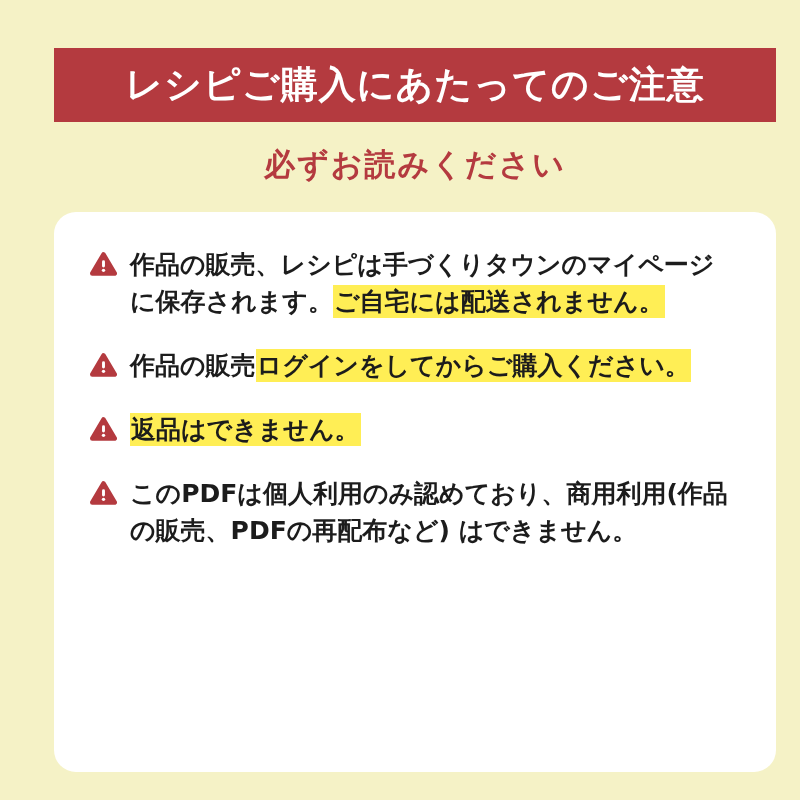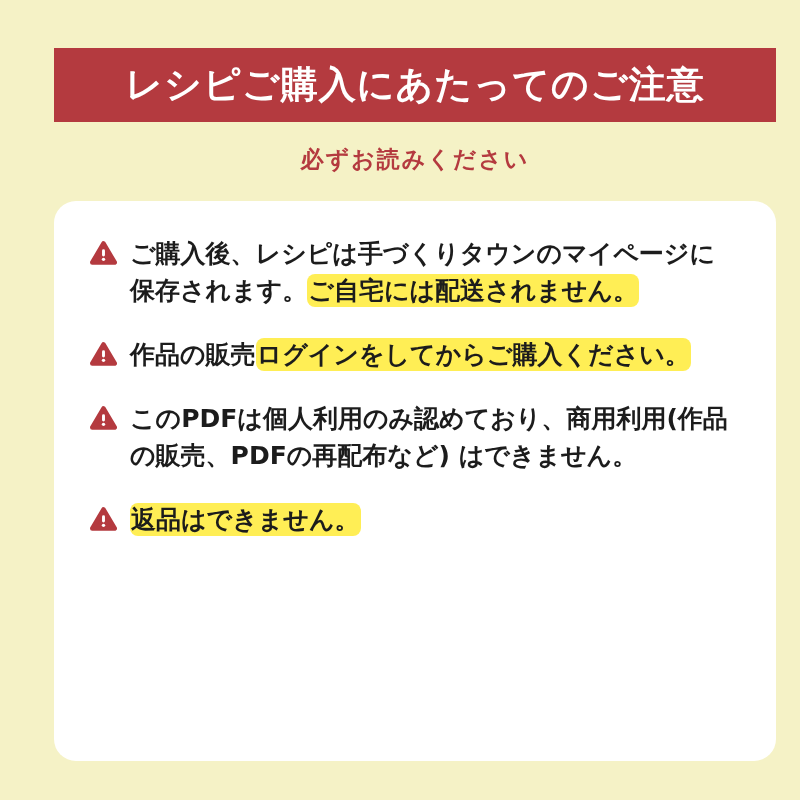--- a/index.html
+++ b/index.html
@@ -29,21 +29,21 @@
     color:#ffffff;
     font-size:37px;
     font-weight:bold;
     letter-spacing:1px;
     white-space:nowrap;
   }
   .subtitle{
     margin-top:22px;
     text-align:center;
     color:var(--accent);
-    font-size:23px;
+    font-size:31px;
     font-weight:bold;
     letter-spacing:2px;
   }
   .panel{
     margin-top:26px;
     background:var(--panel);
     border-radius:22px;
     padding:34px 36px 30px 36px;
     min-height:560px;
   }
@@ -63,21 +63,20 @@
   .notice-text{
     font-size:25px;
     font-weight:bold;
     line-height:1.48;
     max-width:600px;
   }
   .hl{
     background:var(--highlight);
     padding:2px 1px;
     box-decoration-break:clone;
-    border-radius:8px;
     -webkit-box-decoration-break:clone;
   }
 </style>
 </head>
 <body>
 
 <div class="page">
 
   <div class="banner">
     <span>レシピご購入にあたってのご注意</span>
@@ -86,42 +85,42 @@
   <div class="subtitle">必ずお読みください</div>
 
   <div class="panel">
     <ul class="notice-list" id="notice-list">
         <li class="notice-item">
           <svg class="warn-icon" viewBox="0 0 24 24">
             <path d="M12 3 L22 20 H2 Z" fill="#b43a3f" stroke="#b43a3f" stroke-width="4" stroke-linejoin="round"></path>
             <rect x="10.7" y="8.2" width="2.6" height="6.4" rx="1.3" fill="#ffffff"></rect>
             <circle cx="12" cy="17.2" r="1.5" fill="#ffffff"></circle>
           </svg>
-          <p class="notice-text"><span>ご購入後、レシピは手づくりタウンのマイページに保存されます。</span><span class="hl">ご自宅には配送されません。</span></p>
+          <p class="notice-text"><span>作品の販売、レシピは手づくりタウンのマイページに保存されます。</span><span class="hl">ご自宅には配送されません。</span></p>
         </li>
         <li class="notice-item">
           <svg class="warn-icon" viewBox="0 0 24 24">
             <path d="M12 3 L22 20 H2 Z" fill="#b43a3f" stroke="#b43a3f" stroke-width="4" stroke-linejoin="round"></path>
             <rect x="10.7" y="8.2" width="2.6" height="6.4" rx="1.3" fill="#ffffff"></rect>
             <circle cx="12" cy="17.2" r="1.5" fill="#ffffff"></circle>
           </svg>
           <p class="notice-text"><span>作品の販売</span><span class="hl">ログインをしてからご購入ください。</span></p>
         </li>
         <li class="notice-item">
           <svg class="warn-icon" viewBox="0 0 24 24">
             <path d="M12 3 L22 20 H2 Z" fill="#b43a3f" stroke="#b43a3f" stroke-width="4" stroke-linejoin="round"></path>
             <rect x="10.7" y="8.2" width="2.6" height="6.4" rx="1.3" fill="#ffffff"></rect>
             <circle cx="12" cy="17.2" r="1.5" fill="#ffffff"></circle>
           </svg>
-          <p class="notice-text"><span>このPDFは個人利用のみ認めており、商用利用(作品の販売、PDFの再配布など) はできません。</span></p>
+          <p class="notice-text"><span class="hl">返品はできません。</span></p>
         </li>
         <li class="notice-item">
           <svg class="warn-icon" viewBox="0 0 24 24">
             <path d="M12 3 L22 20 H2 Z" fill="#b43a3f" stroke="#b43a3f" stroke-width="4" stroke-linejoin="round"></path>
             <rect x="10.7" y="8.2" width="2.6" height="6.4" rx="1.3" fill="#ffffff"></rect>
             <circle cx="12" cy="17.2" r="1.5" fill="#ffffff"></circle>
           </svg>
-          <p class="notice-text"><span class="hl">返品はできません。</span></p>
+          <p class="notice-text"><span>このPDFは個人利用のみ認めており、商用利用(作品の販売、PDFの再配布など) はできません。</span></p>
         </li>
       </ul>
   </div>
 
 </div>
 
 </body></html>

